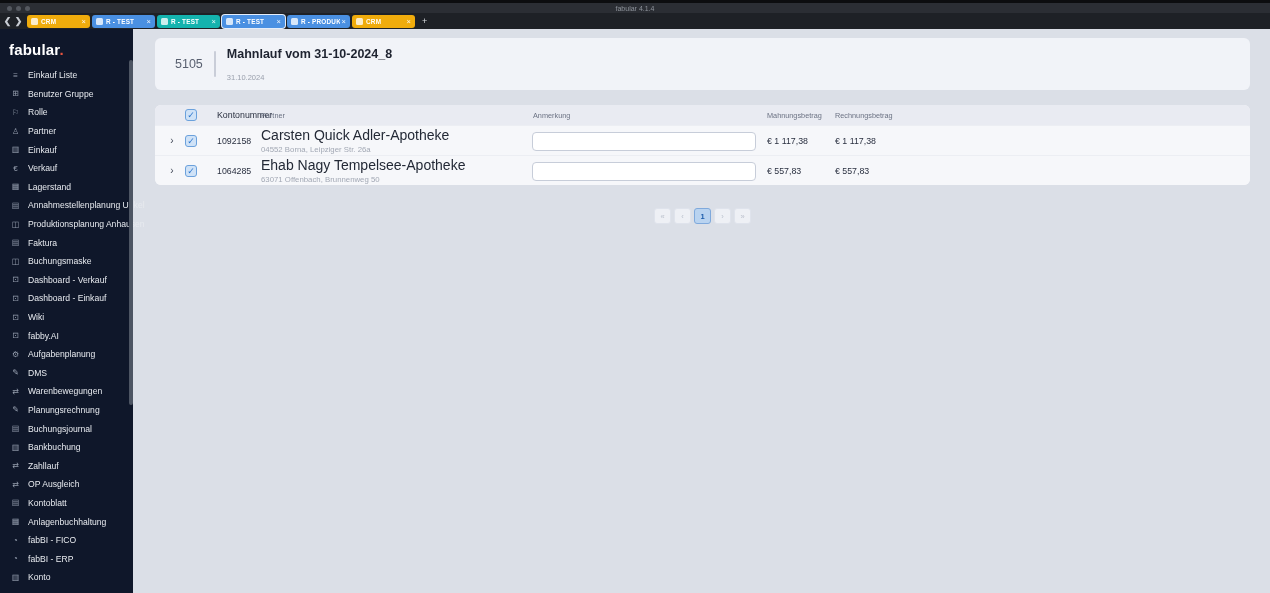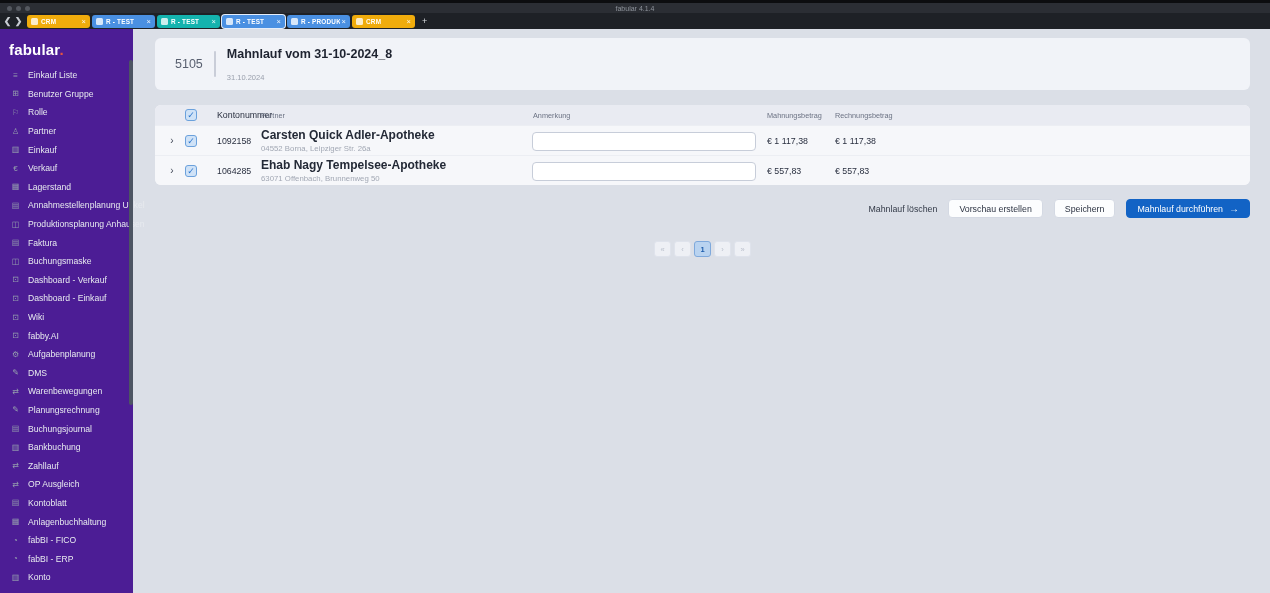--- a/index.html
+++ b/index.html
@@ -20,21 +20,21 @@
   .tab { height:13px; border-radius:3px; display:flex; align-items:center; padding:0 4px; width:63px; cursor:pointer; }
   .tab.active { box-shadow:0 0 0 1px #e4edfa; }
   .tab-fav { width:7px; height:7px; background:rgba(255,255,255,.78); border-radius:1.5px; margin-right:3px; flex:none; }
   .tab-label { font-size:6.4px; font-weight:bold; color:#fff; flex:1; white-space:nowrap; overflow:hidden; letter-spacing:.2px; }
   .tab-close { font-size:7.5px; color:rgba(255,255,255,.9); margin-left:2px; cursor:pointer; }
   .tab-add { color:#d7dade; font-size:9px; margin-left:7px; cursor:pointer; }
 
   
   .main { display:flex; height:564px; }
 
-  .sidebar { width:133px; background:#4c1d95; flex:none; position:relative; }
+  .sidebar { width:133px; background:#0f172a; flex:none; position:relative; }
   .logo { padding:12px 0 8px 9px; font-size:15px; font-weight:bold; color:#fff; letter-spacing:.2px; }
   .logo-dot { color:#e8543f; }
   .nav-item { height:18.6px; display:flex; align-items:center; padding-left:10px; gap:7px; cursor:pointer; }
   .nav-icon { width:11px; font-size:8px; color:#959eae; text-align:center; flex:none; }
   .nav-label { font-size:8.6px; color:#e7eaef; font-weight:500; white-space:nowrap; }
   .sidebar-scrollbar { position:absolute; right:0px; top:31px; width:4px; height:345px; background:#4d5563; border-radius:2px; cursor:pointer; }
 
   .content { flex:1; padding:9px 20px 0 22px; }
 
   .card-title { background:#f1f3f8; border-radius:6px; height:52px; display:flex; align-items:center; padding-left:20px; }
@@ -45,21 +45,21 @@
 
   .card-table { margin-top:15px; background:#f6f7fa; border-radius:6px; overflow:hidden; }
   .trow { display:grid; grid-template-columns:26px 30px 50px 266px 240px 68px 64px 1fr; align-items:center; }
   .thead { height:20px; background:#e9ebf2; }
   .th { font-size:7.3px; color:#6b7283; }
   .th.right, .amount { padding-right:3px; }
   .tbody-row { height:30px; border-top:1px solid #eceef3; background:#f6f7fa; }
   .chevron { text-align:center; color:#434a59; font-size:10px; cursor:pointer; padding-left:8px; }
   .cbx { width:12px; height:12px; border:1px solid #6ba1dc; border-radius:3px; background:#cfe2f7; color:#2e77cd; font-size:9px; line-height:10px; text-align:center; cursor:pointer; margin-left:4px; }
   .konto { font-size:8.8px; color:#2a3040; padding-left:6px; }
-  .pname { font-size:12px; font-weight:bold; color:#232936; }
+  .pname { font-size:14px; font-weight:normal; color:#232936; }
   .paddr { font-size:7.8px; color:#a2a8b4; margin-top:2px; }
   .anm-input { width:224px; height:19px; border:1px solid #c7cdd9; border-radius:4px; background:#fff; font-size:9px; padding:0 5px; margin-left:5px; font-family:"Liberation Sans",sans-serif; }
   .amount { font-size:8.8px; color:#2a3040; }
 
   .actions { display:flex; justify-content:flex-end; align-items:center; gap:11px; margin-top:14px; }
   .link-btn { font-size:8.8px; color:#333a48; cursor:pointer; }
   .btn { height:19px; padding:0 10px; border:1px solid #d4d9e3; border-radius:4px; background:#fcfdfe; font-size:8.8px; color:#2c3342; display:flex; align-items:center; cursor:pointer; font-family:"Liberation Sans",sans-serif; }
   .btn-primary { background:#1263c5; border-color:#1263c5; color:#fff; gap:6px; font-weight:500; }
   .btn-arrow { font-size:10px; }
 
@@ -324,29 +324,20 @@
                 <div class="paddr">63071 Offenbach, Brunnenweg 50</div>
               </div>
               <div><input class="anm-input" type="text" value="" style=""></div>
               <div class="amount">€ 557,83</div>
               <div class="amount">€ 557,83</div>
               <div></div>
             </div>
           </div>
       </div>
 
-      <div class="actions">
-        <span class="link-btn">Mahnlauf löschen</span>
-        <button class="btn">Vorschau erstellen</button>
-        <button class="btn">Speichern</button>
-        <button class="btn btn-primary">
-          <span>Mahnlauf durchführen</span>
-          <span class="btn-arrow">→</span>
-        </button>
-      </div>
 
       <div class="pagination">
         <div class="page-btn">«</div>
         <div class="page-btn">‹</div>
         <div class="page-btn current">1</div>
         <div class="page-btn">›</div>
         <div class="page-btn">»</div>
       </div>
 
     </div>

